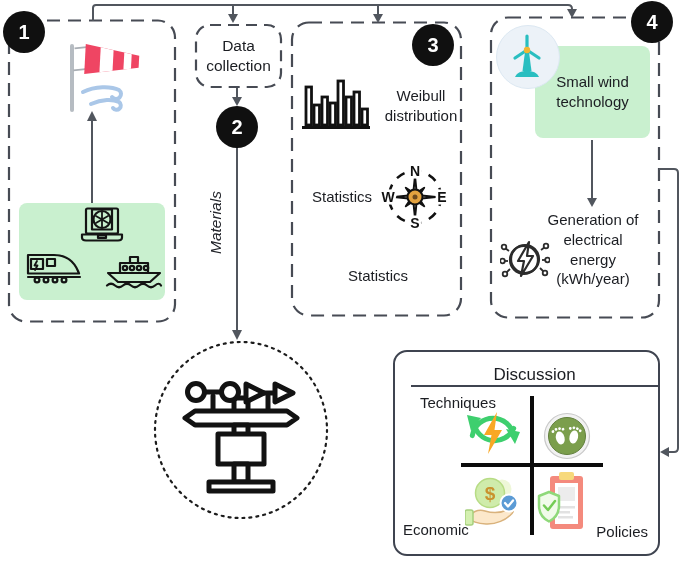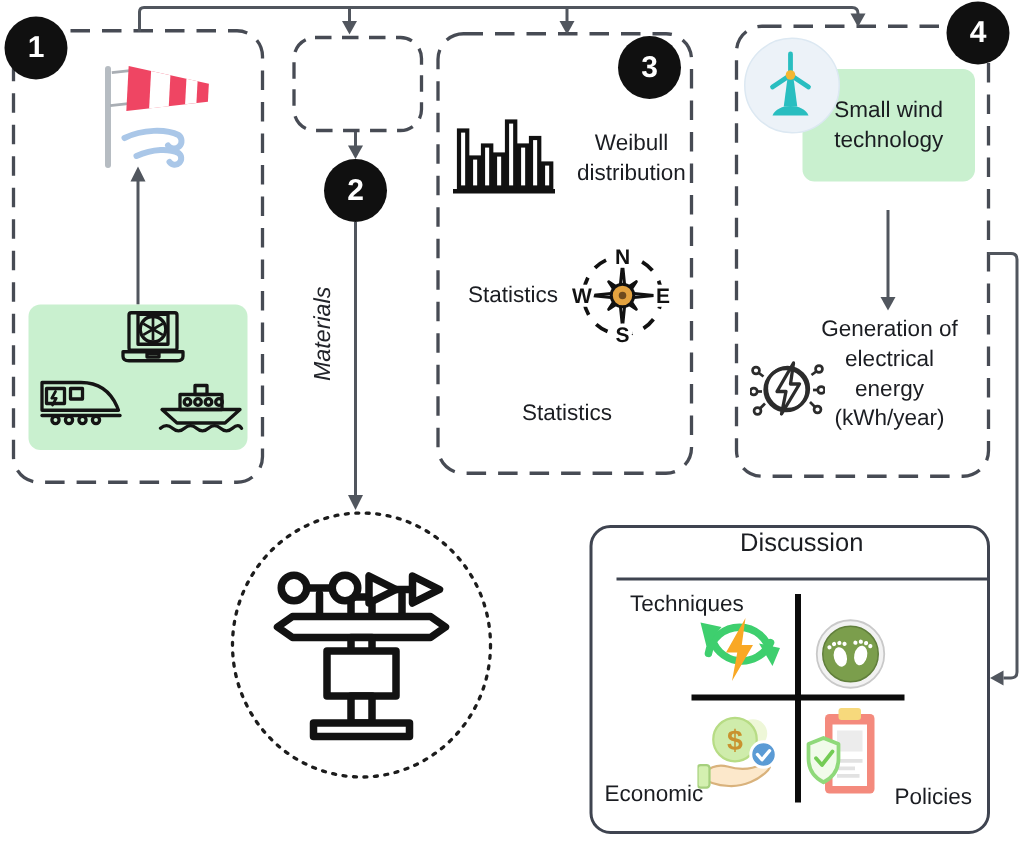--- a/index.html
+++ b/index.html
@@ -13,21 +13,21 @@
          font-weight:bold;font-size:20px;display:flex;align-items:center;justify-content:center;}
   .ml{white-space:pre-line;text-align:center;font-size:15px;line-height:1.32;}
   .greenbox{background:var(--green_box,#c9f0cf);border-radius:8px;}
   .dc-node{display:flex;align-items:center;justify-content:center;}
   .materials{writing-mode:vertical-rl;transform:rotate(180deg);font-style:italic;
              font-size:15.5px;line-height:20px;color:#22242a;}
   .turbine-circle{background:var(--turbine_bg,#e9f2f9);border:1px solid #dce8f2;border-radius:50%;
                   display:flex;align-items:center;justify-content:center;}
   .discussion{background:#fff;border:2px solid var(--solid_border,#3f4450);border-radius:14px;z-index:2;}
   .disc-header{height:33px;border-bottom:2px solid var(--solid_border,#3f4450);
-               display:flex;align-items:flex-start;justify-content:center;font-size:17px;margin-left:16px;}
+               display:flex;align-items:flex-end;justify-content:center;font-size:17px;margin-left:16px;}
   .qline{position:absolute;background:#0b0b0b;}
   .qlabel{position:absolute;font-size:15px;}
   .swt{display:flex;align-items:center;justify-content:center;}
 </style>
 </head>
 <body>
 
 <div class="canvas">
 
   <svg class="layer bg" width="685" height="561">
@@ -130,20 +130,24 @@
       <rect x="15" y="11" width="28" height="10"></rect>
       <circle cx="20" cy="16" r="2.2"></circle>
         <circle cx="27" cy="16" r="2.2"></circle>
       <circle cx="34" cy="16" r="2.2"></circle>
         <circle cx="41" cy="16" r="2.2"></circle>
       <rect x="25" y="5" width="8" height="6"></rect>
       <path d="M2,33.5 q4,-3.5 8,0 t8,0 t8,0 t8,0 t8,0 t8,0 t6,0"></path>
     </g>
   </svg>
 
+  <div class="abs dc-node" style="left:196px;top:25px;width:85px;height:62px;">
+    <div class="ml" style="font-size:15.5px;">Data
+collection</div>
+  </div>
   <div class="abs materials" style="left:206px;top:164px;height:90px;">Materials</div>
 
   <svg class="abs" style="left:182px;top:372px;" width="118" height="122">
     <g stroke="#121212" stroke-width="5" fill="#fff" stroke-linejoin="round" stroke-linecap="round">
       <line x1="31" y1="24" x2="31" y2="42"></line>
       <line x1="86" y1="24" x2="86" y2="42"></line>
       <rect x="52" y="26" width="14" height="14"></rect>
       <line x1="14" y1="20" x2="48" y2="20"></line>
       <circle cx="14" cy="20" r="8.5"></circle>
       <circle cx="48" cy="20" r="8.5"></circle>
@@ -184,21 +188,21 @@
     <g font-family="Liberation Sans, sans-serif" font-size="14" font-weight="bold" fill="#111" text-anchor="middle" paint-order="stroke" stroke="#fff" stroke-width="5">
       <text x="36" y="19">N</text>
       <text x="63" y="45">E</text>
       <text x="36" y="71">S</text>
       <text x="9" y="45">W</text>
     </g>
   </svg>
 
   <div class="abs" style="left:330px;top:267px;width:96px;text-align:center;font-size:15px;">Statistics</div>
 
-  <div class="abs greenbox swt ml" style="left:535px;top:46px;width:115px;height:75px;z-index:2;">
+  <div class="abs greenbox swt ml" style="left:535px;top:46px;width:115px;height:92px;z-index:2;">
     <div class="ml">Small wind
 technology</div>
   </div>
 
   <div class="abs turbine-circle" style="left:496px;top:25px;width:62px;height:62px;z-index:3;">
     <svg width="40" height="48">
       <g style="stroke:var(--turbine_teal)" stroke-width="3.2" stroke-linecap="round">
         <line x1="19" y1="17" x2="19" y2="3"></line>
         <line x1="19" y1="17" x2="7" y2="25"></line>
         <line x1="19" y1="17" x2="31" y2="25"></line>

